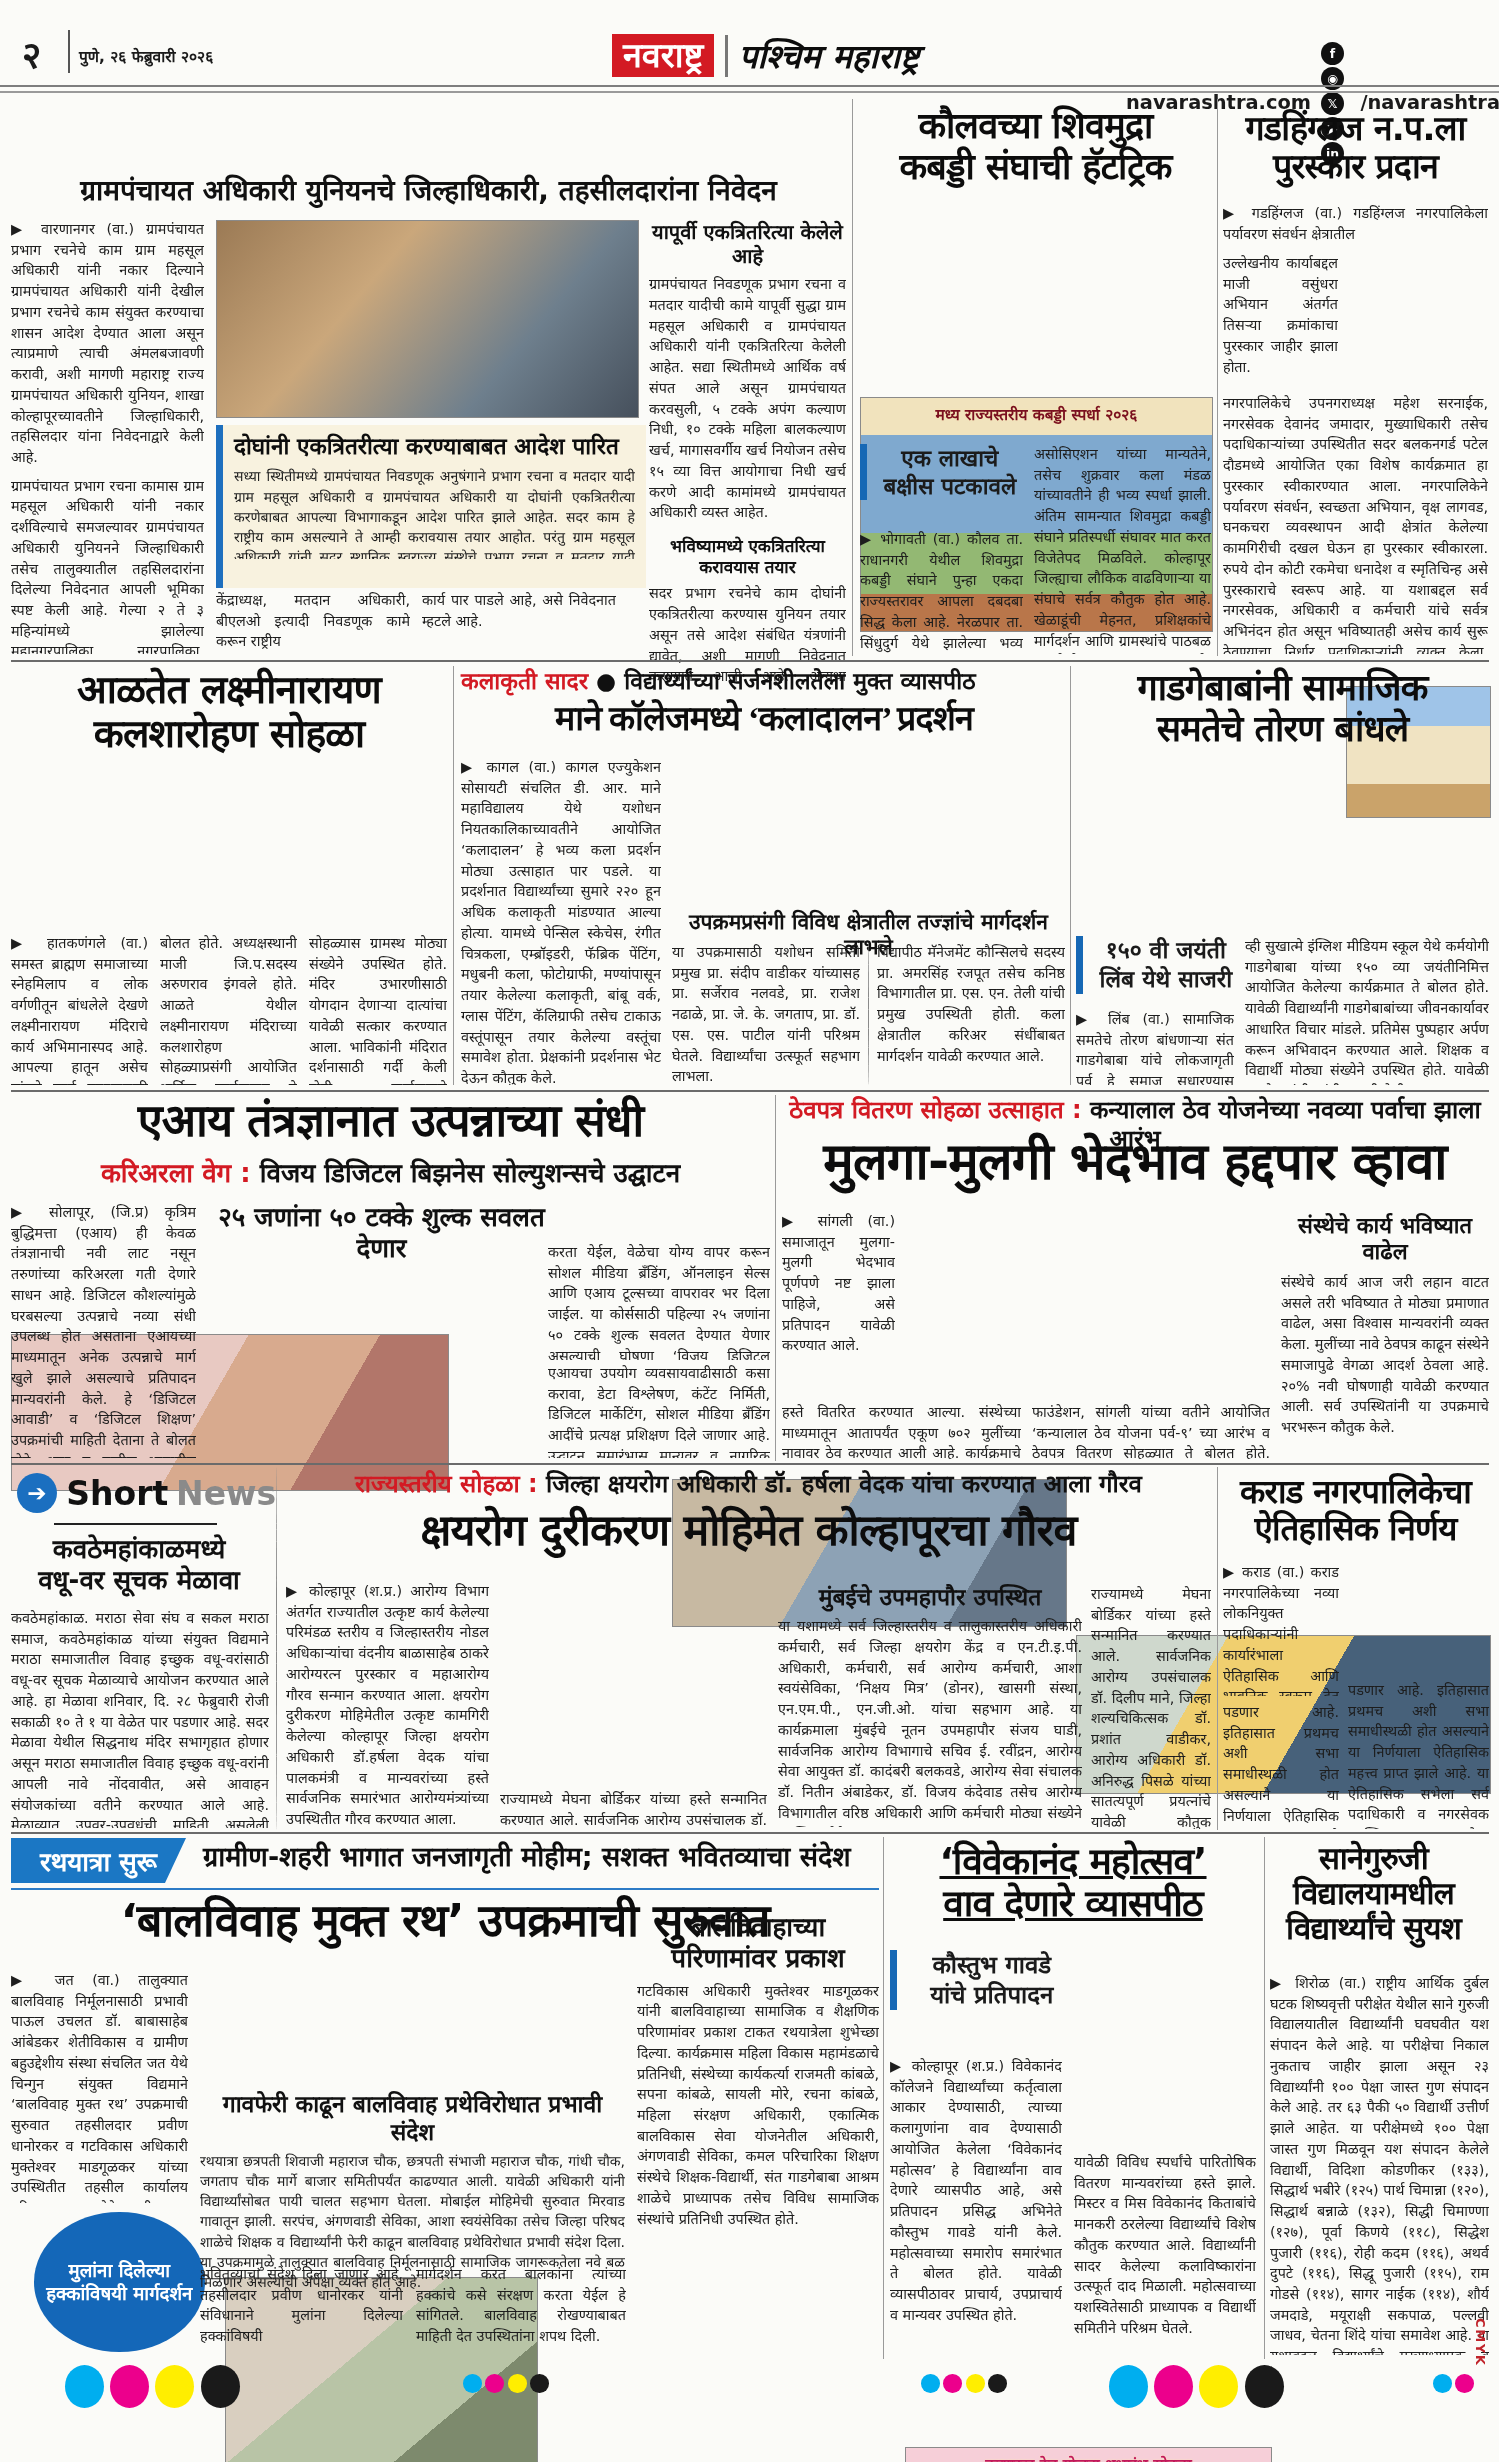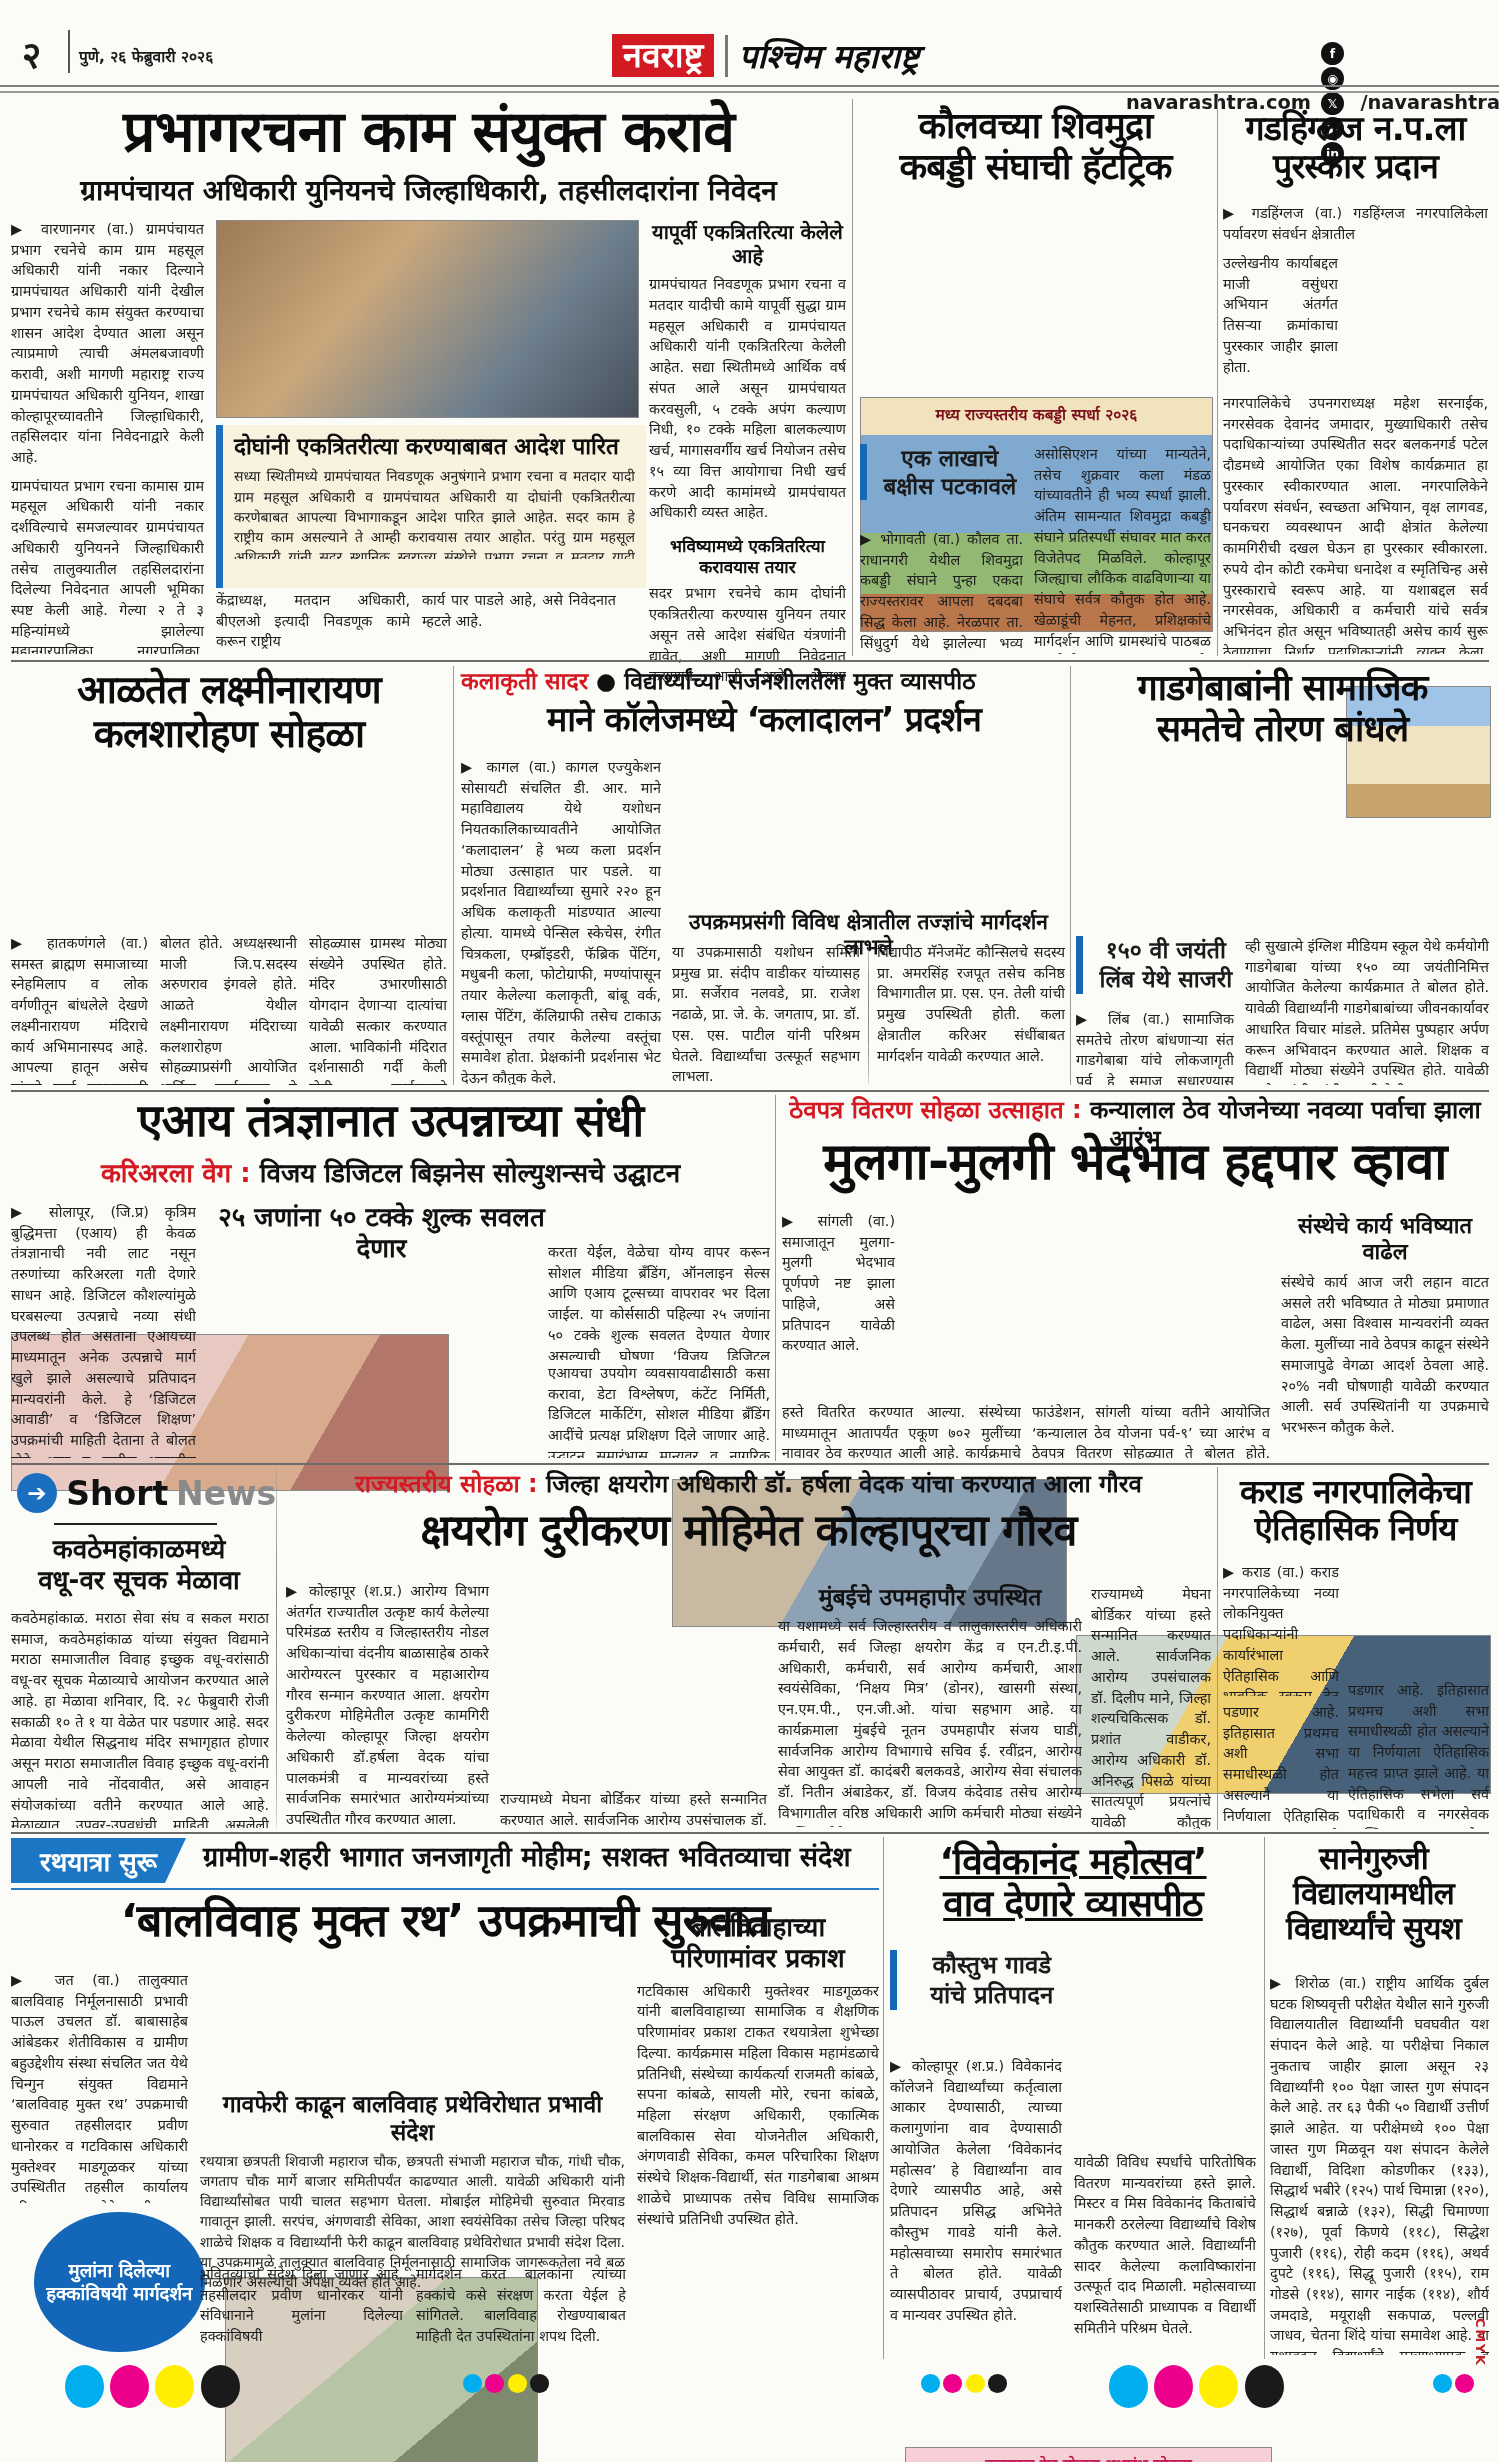--- a/index.html
+++ b/index.html
@@ -60,21 +60,20 @@
     <span>navarashtra.com</span>
     <span style="margin-left:7.8px;">
       <span class="soc">f</span><span class="soc">◉</span><span class="soc">𝕏</span><span class="soc">▶</span><span class="soc">in</span>
     </span>
     <span style="margin-left:6.2px;">/navarashtra</span>
   </div>
 
   <div class="abs" style="left:0;top:85px;width:1500px;height:2.3px;background:#7e7e7e;"></div>
   <div class="abs" style="left:0;top:91px;width:1500px;height:1.6px;background:#9a9a9a;"></div>
 
-  <div class="abs hl" style="left:11px;top:99px;width:835px;font-size:57px;">प्रभागरचना काम संयुक्त करावे</div>
   <div class="abs sub" style="left:11px;top:174px;width:835px;font-size:28px;">ग्रामपंचायत अधिकारी युनियनचे जिल्हाधिकारी, तहसीलदारांना निवेदन</div>
 
   <div class="abs body-txt" style="left:11px;top:219px;width:193px;height:435px;">
     <p>▶ वारणानगर (वा.) ग्रामपंचायत प्रभाग रचनेचे काम ग्राम महसूल अधिकारी यांनी नकार दिल्याने ग्रामपंचायत अधिकारी यांनी देखील प्रभाग रचनेचे काम संयुक्त करण्याचा शासन आदेश देण्यात आला असून त्याप्रमाणे त्याची अंमलबजावणी करावी, अशी मागणी महाराष्ट्र राज्य ग्रामपंचायत अधिकारी युनियन, शाखा कोल्हापूरच्यावतीने जिल्हाधिकारी, तहसिलदार यांना निवेदनाद्वारे केली आहे.</p>
       <p>ग्रामपंचायत प्रभाग रचना कामास ग्राम महसूल अधिकारी यांनी नकार दर्शविल्याचे समजल्यावर ग्रामपंचायत अधिकारी युनियनने जिल्हाधिकारी तसेच तालुक्यातील तहसिलदारांना दिलेल्या निवेदनात आपली भूमिका स्पष्ट केली आहे. गेल्या २ ते ३ महिन्यांमध्ये झालेल्या महानगरपालिका, नगरपालिका, नगरपरिषद, नगरपंचायत, जिल्हा परिषद व पंचायत समिती निवडणुकांमध्ये ग्रामपंचायत अधिकारी यांनी मतदान साहित्य वाटप, मशीन तयार करणे,</p>
   </div>
 
   <div class="abs photo ph-office" style="left:216px;top:220px;width:421px;height:196px;"></div>
 
   <div class="abs crossbox" style="left:216px;top:425px;width:401px;height:144px;">
@@ -125,21 +124,21 @@
   <div class="abs body-txt" style="left:11px;top:933px;width:137px;height:152px;">▶ हातकणंगले (वा.) समस्त ब्राह्मण समाजाच्या स्नेहमिलाप व लोक वर्गणीतून बांधलेले देखणे लक्ष्मीनारायण मंदिराचे कार्य अभिमानास्पद आहे. आपल्या हातून असेच चांगले कार्य घडण्यासाठी परमेश्वराचे अधिष्ठान आवश्यक असते, असे प्रतिपादन ह.भ.प. महाराजांनी केले. स्वामी, मित्र व ३ मंदिरांमधील ब्रह्मवृंदांच्या उपस्थितीत हा सोहळा पार पडला.</div>
   <div class="abs body-txt" style="left:160px;top:933px;width:137px;height:152px;">बोलत होते. अध्यक्षस्थानी माजी जि.प.सदस्य अरुणराव इंगवले होते. आळते येथील लक्ष्मीनारायण मंदिराच्या कलशारोहण सोहळ्याप्रसंगी आयोजित धार्मिक कार्यक्रमात ते बोलत होते. यावेळी पीठाचे पूजन व महाप्रसादाचे आयोजन करण्यात आले होते. कोणतेही शासकीय निधी न घेता लोकवर्गणीतून मंदिर उभारणी झाली असून सुंदर वास्तुकलेचे मंदिर उभे राहिले आहे.</div>
   <div class="abs body-txt" style="left:309px;top:933px;width:138px;height:152px;">सोहळ्यास ग्रामस्थ मोठ्या संख्येने उपस्थित होते. मंदिर उभारणीसाठी योगदान देणाऱ्या दात्यांचा यावेळी सत्कार करण्यात आला. भाविकांनी मंदिरात दर्शनासाठी गर्दी केली होती. कार्यक्रमाचे सूत्रसंचालन व आभार प्रदर्शन मंदिर समितीच्या वतीने मानले गेले.</div>
 
   <div class="abs vsep" style="left:453px;top:666px;height:419px;"></div>
 
   <div class="abs kicker" style="left:461px;top:668px;width:606px;font-size:23px;">
     <span class="red">कलाकृती सादर</span>
     <span class="blk">● विद्यार्थ्यांच्या सर्जनशीलतेला मुक्त व्यासपीठ</span>
   </div>
-  <div class="abs hl" style="left:461px;top:700px;width:606px;font-size:34px;">माने कॉलेजमध्ये ‘कलादालन’ प्रदर्शन</div>
+  <div class="abs hl" style="left:461px;top:700px;width:606px;font-size:34px;font-family:Liberation Serif, serif;">माने कॉलेजमध्ये ‘कलादालन’ प्रदर्शन</div>
   <div class="abs body-txt" style="left:461px;top:757px;width:200px;height:328px;">▶ कागल (वा.) कागल एज्युकेशन सोसायटी संचलित डी. आर. माने महाविद्यालय येथे यशोधन नियतकालिकाच्यावतीने आयोजित ‘कलादालन’ हे भव्य कला प्रदर्शन मोठ्या उत्साहात पार पडले. या प्रदर्शनात विद्यार्थ्यांच्या सुमारे २२० हून अधिक कलाकृती मांडण्यात आल्या होत्या. यामध्ये पेन्सिल स्केचेस, रंगीत चित्रकला, एम्ब्रॉइडरी, फॅब्रिक पेंटिंग, मधुबनी कला, फोटोग्राफी, मण्यांपासून तयार केलेल्या कलाकृती, बांबू वर्क, ग्लास पेंटिंग, कॅलिग्राफी तसेच टाकाऊ वस्तूंपासून तयार केलेल्या वस्तूंचा समावेश होता. प्रेक्षकांनी प्रदर्शनास भेट देऊन कौतुक केले.</div>
   <div class="abs photo ph-college" style="left:672px;top:757px;width:393px;height:146px;"></div>
   <div class="abs sub" style="left:672px;top:910px;width:393px;font-size:21px;">उपक्रमप्रसंगी विविध क्षेत्रातील तज्ज्ञांचे मार्गदर्शन लाभले</div>
   <div class="abs body-txt" style="left:672px;top:942px;width:188px;height:143px;">या उपक्रमासाठी यशोधन समिती प्रमुख प्रा. संदीप वाडीकर यांच्यासह प्रा. सर्जेराव नलवडे, प्रा. राजेश नढाळे, प्रा. जे. के. जगताप, प्रा. डॉ. एस. एस. पाटील यांनी परिश्रम घेतले. विद्यार्थ्यांचा उत्स्फूर्त सहभाग लाभला.</div>
   <div class="abs vsep dot" style="left:868px;top:942px;height:143px;"></div>
   <div class="abs body-txt" style="left:877px;top:942px;width:188px;height:143px;">विद्यापीठ मॅनेजमेंट कौन्सिलचे सदस्य प्रा. अमरसिंह रजपूत तसेच कनिष्ठ विभागातील प्रा. एस. एन. तेली यांची प्रमुख उपस्थिती होती. कला क्षेत्रातील करिअर संधींबाबत मार्गदर्शन यावेळी करण्यात आले.</div>
 
   <div class="abs vsep" style="left:1070px;top:666px;height:419px;"></div>
 
   <div class="abs hl" style="left:1076px;top:668px;width:413px;font-size:36px;">

